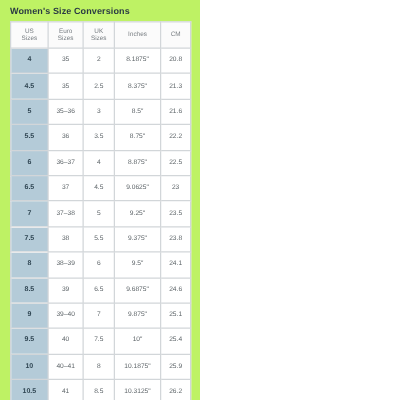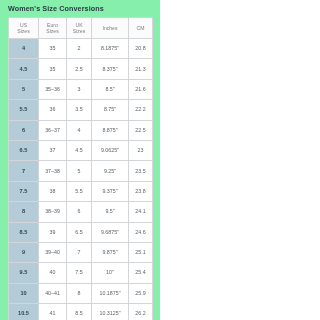--- a/index.html
+++ b/index.html
@@ -11,21 +11,21 @@
     height: 320px;
     background: #ffffff;
     font-family: "Liberation Sans", sans-serif;
     overflow: hidden;
   }
   .page {
     width: 160px;
     height: 320px;
     box-sizing: border-box;
     padding: 4px 8px 0 8px;
-    background: #86efac;
+    background: #bef264;
     position: relative;
   }
   .title {
     font-size: 7.2px;
     font-weight: bold;
     color: #2b3a44;
     letter-spacing: 0.1px;
     line-height: 10px;
     margin: 0 0 3px 0;
     white-space: nowrap;

